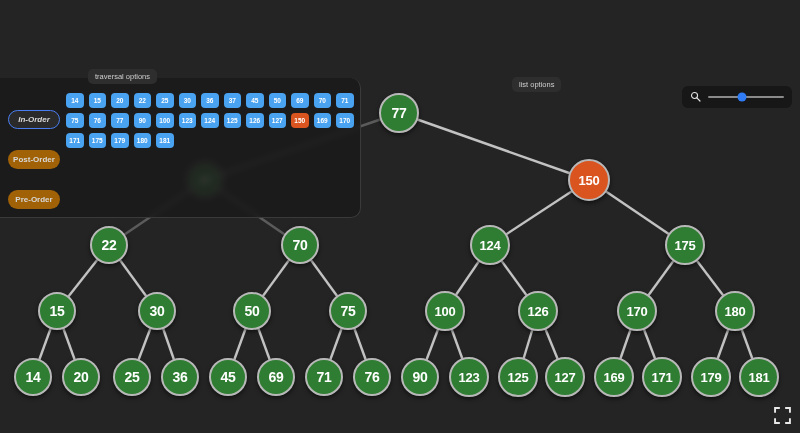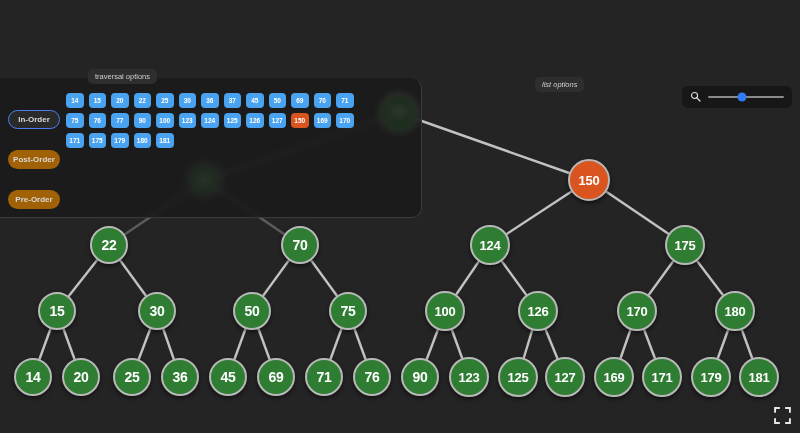--- a/index.html
+++ b/index.html
@@ -95,55 +95,55 @@
     color: #ffffff;
     font-size: 7px; font-weight: bold;
     display: flex; align-items: center; justify-content: center;
     cursor: pointer;
     flex: none;
   }
   .chip.hl { background: #d9541e; }
 
   
   #traversal-panel {
-    left: 0px; top: 78px; width: 422px; height: 140px;
+    left: 0px; top: 78px; width: 361px; height: 140px;
     background: rgba(25,25,25,0.80);
     border: 1px solid #3a3a3a;
     border-top: none;
     border-left: none;
     border-radius: 0 10px 10px 0;
   }
   .panel-tag {
     position: absolute;
     top: -9px;
     background: #2e2e2e;
     color: #cfcfcf;
     font-size: 7.5px;
     padding: 3px 7px;
     border-radius: 5px;
     white-space: nowrap;
   }
   #tag-traversal { left: 88px; }
-  #tag-list { left: 535px; top: 77px; position: absolute; font-style: italic; }
+  #tag-list { left: 512px; top: 77px; position: absolute; }
 
   #trav-btn-col {
     position: absolute; left: 8px; top: 32px;
     display: flex; flex-direction: column; gap: 21px;
   }
   .trav-btn {
     width: 52px; height: 19px;
     border-radius: 10px;
     background: #a16207;
     color: #d8d8d8;
     font-size: 8px; font-weight: bold;
     display: flex; align-items: center; justify-content: center;
     border: 1px solid transparent;
     cursor: pointer;
   }
-  .trav-btn.active { border: 1.5px solid #4a7ef0; background: #2a2a2a; }
+  .trav-btn.active { border: 1.5px solid #4a7ef0; background: #2a2a2a; font-style: italic; }
 
   #trav-list {
     position: absolute; left: 66px; top: 93px;
     width: 288px;
     display: flex; flex-wrap: wrap; gap: 5px 5px;
   }
   #trav-list .chip { width: 17.5px; height: 15px; font-size: 6.5px; }
 
   
   #search-slider {

